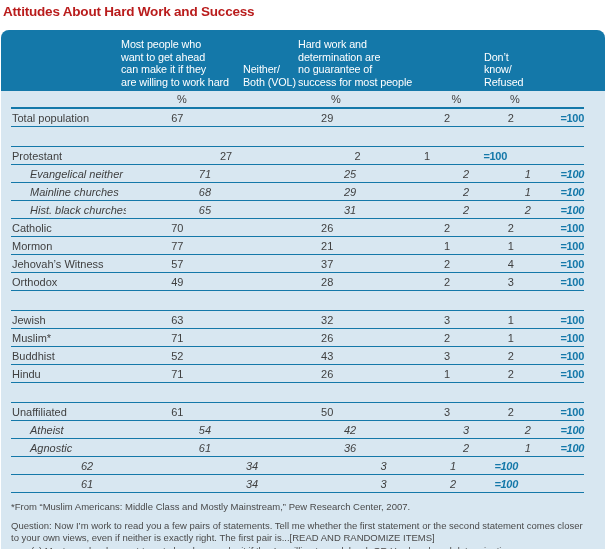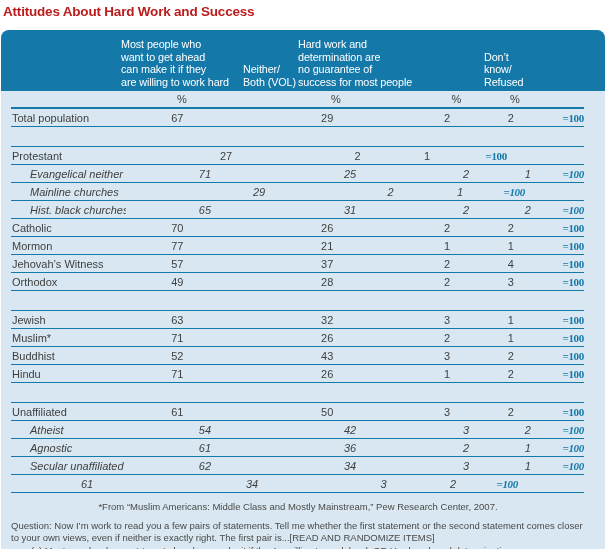--- a/index.html
+++ b/index.html
@@ -43,33 +43,32 @@
     font-size:11px;color:#3f3f3f;
   }
   .prow{height:16px;border-bottom:2px solid #1478a9;}
   .prow .pcell{text-align:center;}
   .drow{height:17px;border-bottom:1px solid #1478a9;gap:11px;}
   .drow .lab{padding-left:1px;white-space:nowrap;overflow:hidden;}
   .drow .num{text-align:center;}
   .drow .eq{
     text-align:right;font-weight:700;color:#1478a9;
     letter-spacing:-0.3px;
-    font-family:Liberation Serif, serif;
   }
   .drow.sub .lab{padding-left:19px;font-style:italic;}
   .drow.sub .num{font-style:italic;transform:translateX(15px);}
   .drow.sub .eq{font-style:italic;}
   .spacer-row{height:19px;border-bottom:1px solid #1478a9;}
   
   .tfoot{
     padding:8px 20px 10px 10px;
     font-size:9.5px;line-height:1.32;color:#4a4a4a;
   }
   .tfoot p{margin:0;}
-  .tfoot .footnote{margin-bottom:6px;text-align:center;}
+  .tfoot .footnote{margin-bottom:6px;}
   .tfoot .q-c{margin-left:28px;text-indent:-8px;}
 </style>
 </head>
 <body>
 
 <div class="page">
 
   <h1 class="page-title">Attitudes About Hard Work and Success</h1>
 
   <div class="card">
@@ -123,20 +122,21 @@
           <div class="drow sub">
     <div class="lab col-label">Evangelical neither</div>
     <div class="num col-c1">71</div>
     <div class="num col-c2">25</div>
     <div class="num col-c3">2</div>
     <div class="num col-c4">1</div>
     <div class="eq col-eq">=100</div>
   </div>
           <div class="drow sub">
     <div class="lab col-label">Mainline churches</div>
+    <div class="num col-c1">68</div>
     <div class="num col-c2">29</div>
     <div class="num col-c3">2</div>
     <div class="num col-c4">1</div>
     <div class="eq col-eq">=100</div>
   </div>
           <div class="drow sub">
     <div class="lab col-label">Hist. black churches</div>
     <div class="num col-c1">65</div>
     <div class="num col-c2">31</div>
     <div class="num col-c3">2</div>
@@ -227,21 +227,20 @@
   </div>
           <div class="drow sub">
     <div class="lab col-label">Agnostic</div>
     <div class="num col-c1">61</div>
     <div class="num col-c2">36</div>
     <div class="num col-c3">2</div>
     <div class="num col-c4">1</div>
     <div class="eq col-eq">=100</div>
   </div>
           <div class="drow sub">
-    <div class="lab col-label">Secular unaffiliated</div>
     <div class="num col-c1">62</div>
     <div class="num col-c2">34</div>
     <div class="num col-c3">3</div>
     <div class="num col-c4">1</div>
     <div class="eq col-eq">=100</div>
   </div>
           <div class="drow sub">
     <div class="num col-c1">61</div>
     <div class="num col-c2">34</div>
     <div class="num col-c3">3</div>

